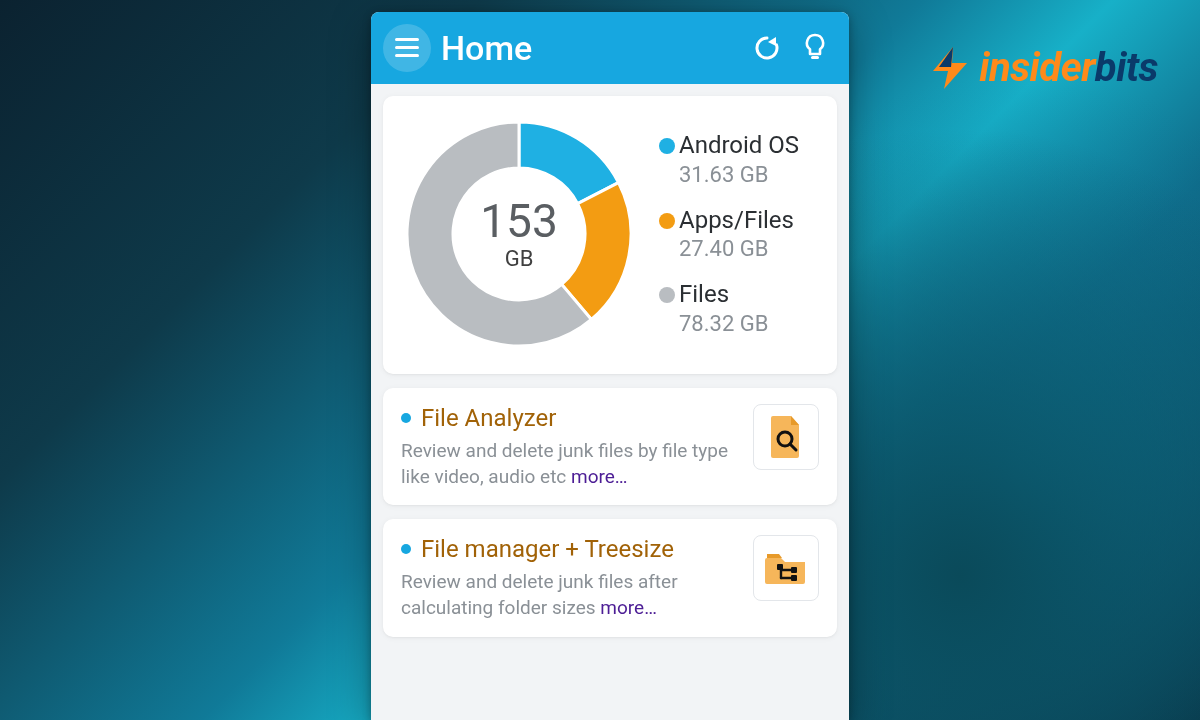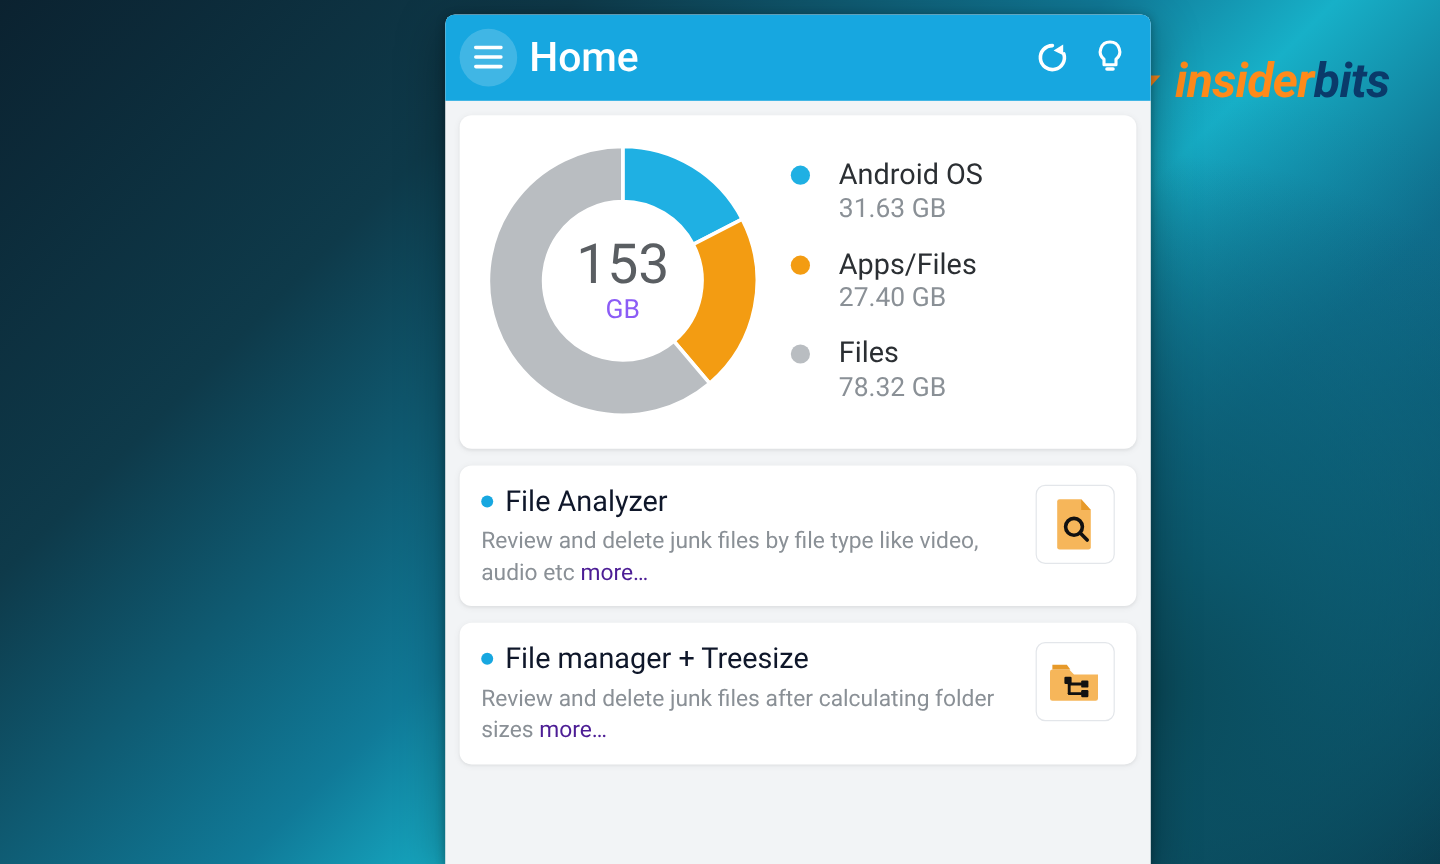--- a/index.html
+++ b/index.html
@@ -24,21 +24,21 @@
   .brand svg { display: block; }
   .brand-text { font-size: 40px; font-weight: 700; font-style: italic; letter-spacing: -0.5px; color: #0a3a6a; }
   .brand-text .first { color: #ff8a1a; }
   .brand-text .rest  { color: #0a3a6a; }
 
   
   .phone {
     position: absolute;
     left: 371px;
     top: 12px;
-    width: 588px;
+    width: 478px;
     height: 708px;
     background: #f2f4f6;
     border-radius: 8px 8px 0 0;
     box-shadow: 0 12px 40px rgba(0,0,0,0.35), 0 2px 8px rgba(0,0,0,0.3);
     overflow: hidden;
   }
   
   .appbar {
     height: 72px;
     background: #17a7e0;
@@ -69,33 +69,33 @@
 
   
   .storage-card { display: flex; align-items: center; gap: 22px; padding: 20px 18px 22px 18px; }
   .donut-wrap { position: relative; width: 236px; height: 236px; flex: 0 0 auto; }
   .donut-center {
     position: absolute; inset: 0;
     display: flex; flex-direction: column; align-items: center; justify-content: center;
     color: #707478;
   }
   .donut-center .val { font-size: 46px; color: #5a5e62; line-height: 1; }
-  .donut-center .unit { font-size: 22px; color: #8b5cf6; margin-top: 2px; }
+  .donut-center .unit { font-size: 22px; color: #404040; margin-top: 2px; }
   .legend { display: flex; flex-direction: column; gap: 20px; }
-  .legend-item { display: flex; align-items: flex-start; gap: 24px; cursor: pointer; }
+  .legend-item { display: flex; align-items: flex-start; gap: 4px; cursor: pointer; }
   .dot { width: 16px; height: 16px; border-radius: 50%; margin-top: 6px; flex: 0 0 auto; }
   .legend-name { font-size: 24px; color: #2b2f33; line-height: 1.15; }
   .legend-val  { font-size: 22px; color: #8a9096; margin-top: 2px; }
 
   
   .tool-card { display: flex; align-items: flex-start; gap: 12px; }
   .tool-left { flex: 1; }
   .tool-title-row { display: flex; align-items: center; gap: 10px; }
   .bullet { width: 10px; height: 10px; border-radius: 50%; background: #17a7e0; }
-  .tool-title { font-size: 24px; color: #0f172a; }
+  .tool-title { font-size: 24px; color: #a16207; }
   .tool-desc { font-size: 19px; color: #8a9096; line-height: 1.35; margin-top: 6px; }
   .more-link { color: #4c1d95; cursor: pointer; margin-top: 22px; }
   .tool-icon-box {
     width: 66px; height: 66px;
     border: 1px solid #e3e6ea;
     border-radius: 8px;
     display: flex; align-items: center; justify-content: center;
     flex: 0 0 auto;
     cursor: pointer;
     background: #fff;

